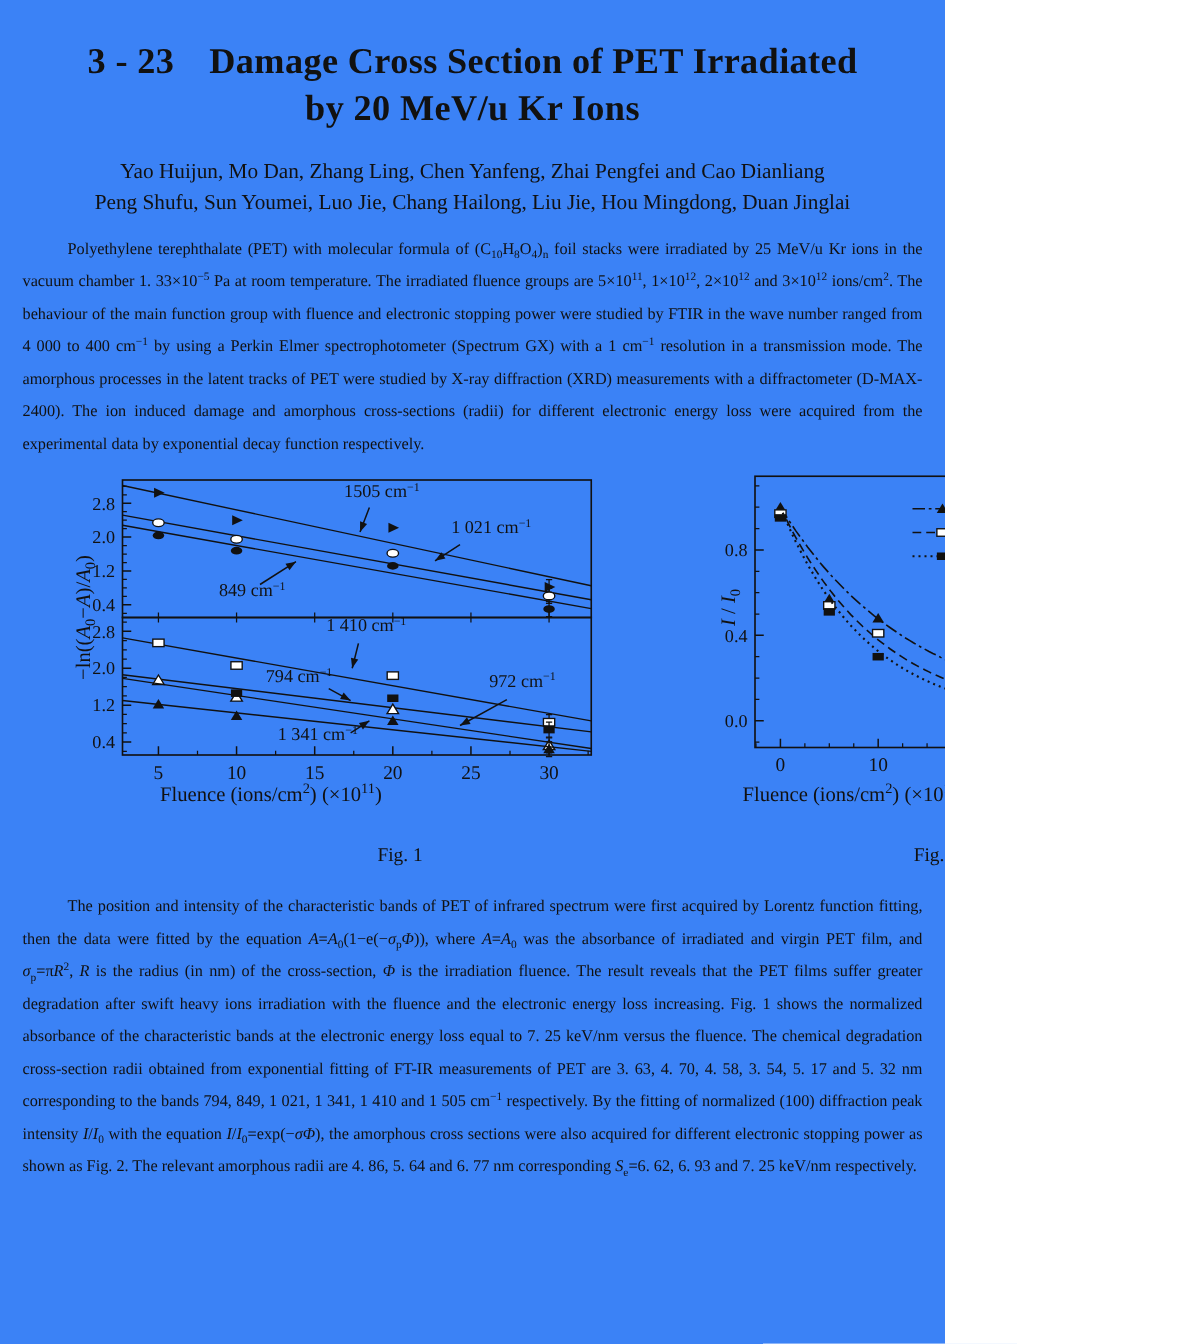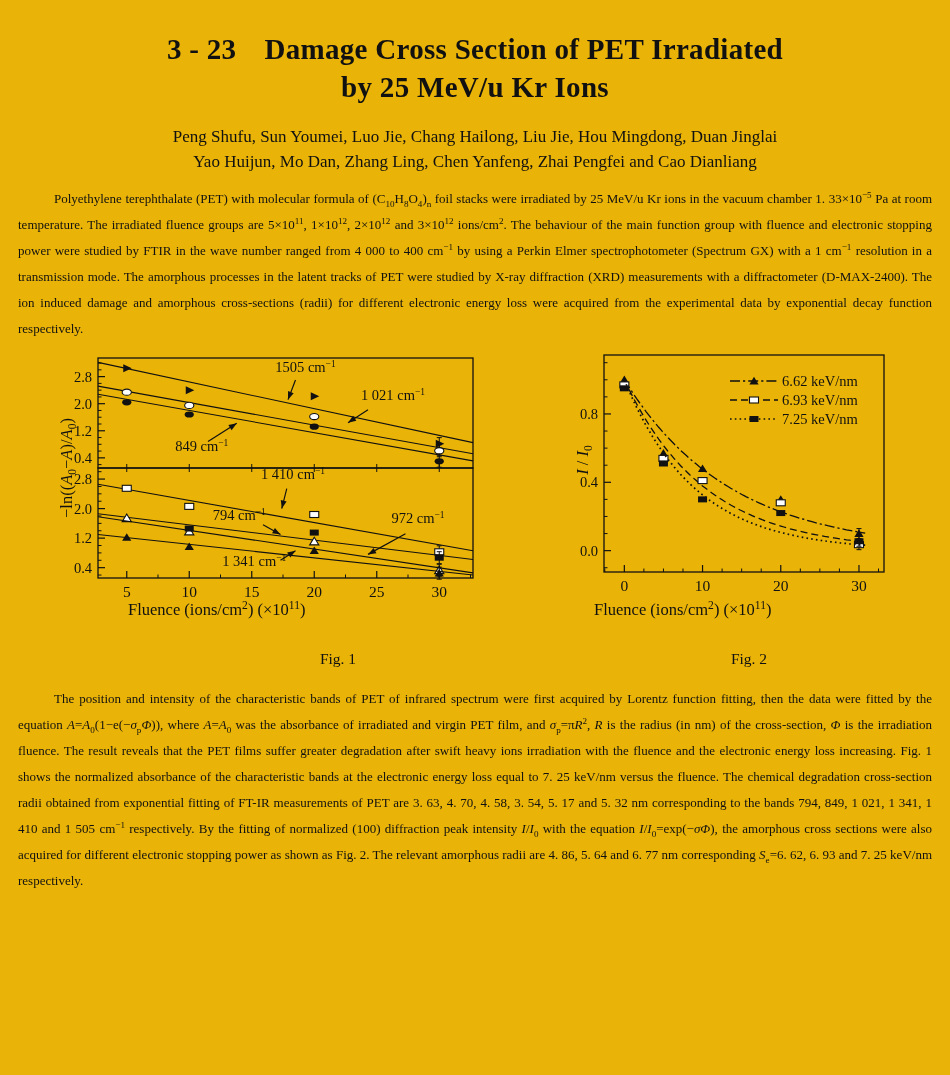--- a/index.html
+++ b/index.html
@@ -1,53 +1,53 @@
 <!DOCTYPE html>
 <html><head>
 <meta charset="utf-8">
 <style>
   html,body{margin:0;padding:0;background:#ffffff;}
   .page{
-    position:relative; width:950px; height:1075px; background:#eab308;
+    position:relative; width:756px; height:1075px; background:#3b82f6;
     color:#111; font-family:"Liberation Serif","DejaVu Serif",serif;
     overflow:hidden; box-sizing:border-box; padding:30px 18px 0 18px;
   }
   .title{ text-align:center; font-weight:bold; font-size:29px; line-height:38px; letter-spacing:.3px;}
   .title .tnum{ margin-right:28px; }
   .authors{ text-align:center; font-size:17px; line-height:25px; margin-top:18px;}
   .para{ font-size:13px; line-height:26px; text-align:justify; text-indent:36px; margin:12px 0 0 0;}
   sup,sub{ line-height:0; font-size:70%;}
   .figures{ position:relative; height:326px; margin-top:6px;}
   .figure{ position:absolute; top:0; }
   #fig1{ left:35px; width:470px; height:300px;}
   #fig2{ left:552px; width:398px; height:300px;}
   .ylab{ position:absolute; transform:rotate(-90deg); text-align:center; font-size:16.5px; white-space:nowrap;}
   #fig1ylab{ left:-86px; top:110px; width:200px;}
   #fig2ylab{ left:-29px; top:102px; width:84px;}
   .xlab{ position:absolute; font-size:16.5px; }
   #fig1xlab{ left:75px; top:252px; width:316px;}
   #fig2xlab{ left:24px; top:252px; width:300px;}
   .cap{ position:absolute; top:302px; width:110px; text-align:center; font-size:15.5px;}
-  .cap1{ left:265px;}
+  .cap1{ left:247px;}
   .cap2{ left:676px;}
   svg text{ font-family:"Liberation Serif","DejaVu Serif",serif; fill:#111;}
 </style>
 </head>
 <body>
 
 <div class="page">
 
   <div class="title">
     <div><span class="tnum">3 - 23</span><span>Damage Cross Section of PET Irradiated</span></div>
-    <div>by 25 MeV/u Kr Ions</div>
+    <div>by 20 MeV/u Kr Ions</div>
   </div>
 
   <div class="authors">
+    <div>Yao Huijun, Mo Dan, Zhang Ling, Chen Yanfeng, Zhai Pengfei and Cao Dianliang</div>
     <div>Peng Shufu, Sun Youmei, Luo Jie, Chang Hailong, Liu Jie, Hou Mingdong, Duan Jinglai</div>
-    <div>Yao Huijun, Mo Dan, Zhang Ling, Chen Yanfeng, Zhai Pengfei and Cao Dianliang</div>
   </div>
 
   <p class="para">Polyethylene terephthalate (PET) with molecular formula of (C<sub>10</sub>H<sub>8</sub>O<sub>4</sub>)<sub>n</sub> foil stacks were irradiated by 25 MeV/u Kr ions in the vacuum chamber 1. 33×10<sup>−5</sup> Pa at room temperature. The irradiated fluence groups are 5×10<sup>11</sup>, 1×10<sup>12</sup>, 2×10<sup>12</sup> and 3×10<sup>12</sup> ions/cm<sup>2</sup>. The behaviour of the main function group with fluence and electronic stopping power were studied by FTIR in the wave number ranged from 4 000 to 400 cm<sup>−1</sup> by using a Perkin Elmer spectrophotometer (Spectrum GX) with a 1 cm<sup>−1</sup> resolution in a transmission mode. The amorphous processes in the latent tracks of PET were studied by X-ray diffraction (XRD) measurements with a diffractometer (D-MAX-2400). The ion induced damage and amorphous cross-sections (radii) for different electronic energy loss were acquired from the experimental data by exponential decay function respectively.</p>
 
   <div class="figures">
     <div class="figure" id="fig1">
       <svg id="fig1svg" width="470" height="290" viewBox="0 0 470 290">
           <g>
             <rect x="45" y="10" width="375" height="110" fill="none" stroke="#111" stroke-width="1.3"></rect>
             <line x1="45" y1="109.84615384615385" x2="52" y2="109.84615384615385" stroke="#111" stroke-width="1.2"></line>

